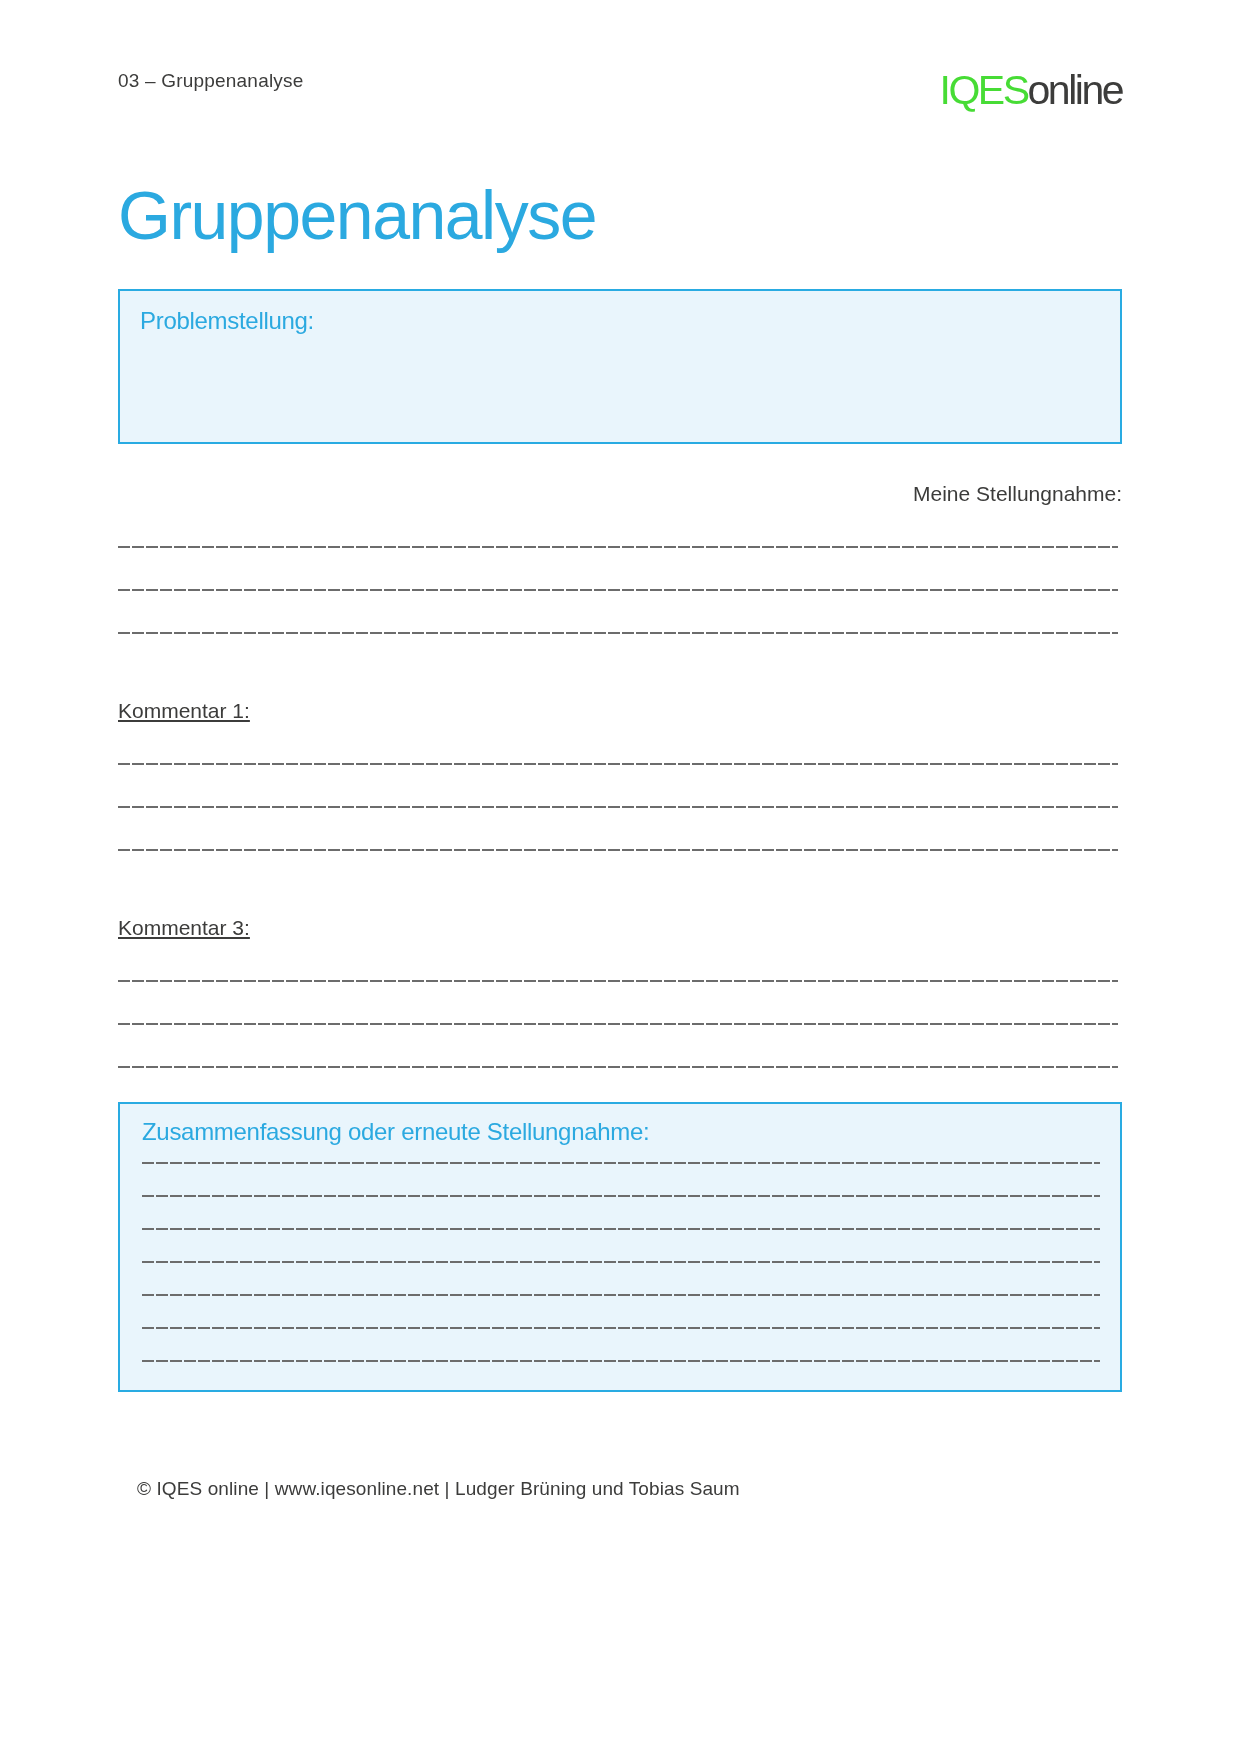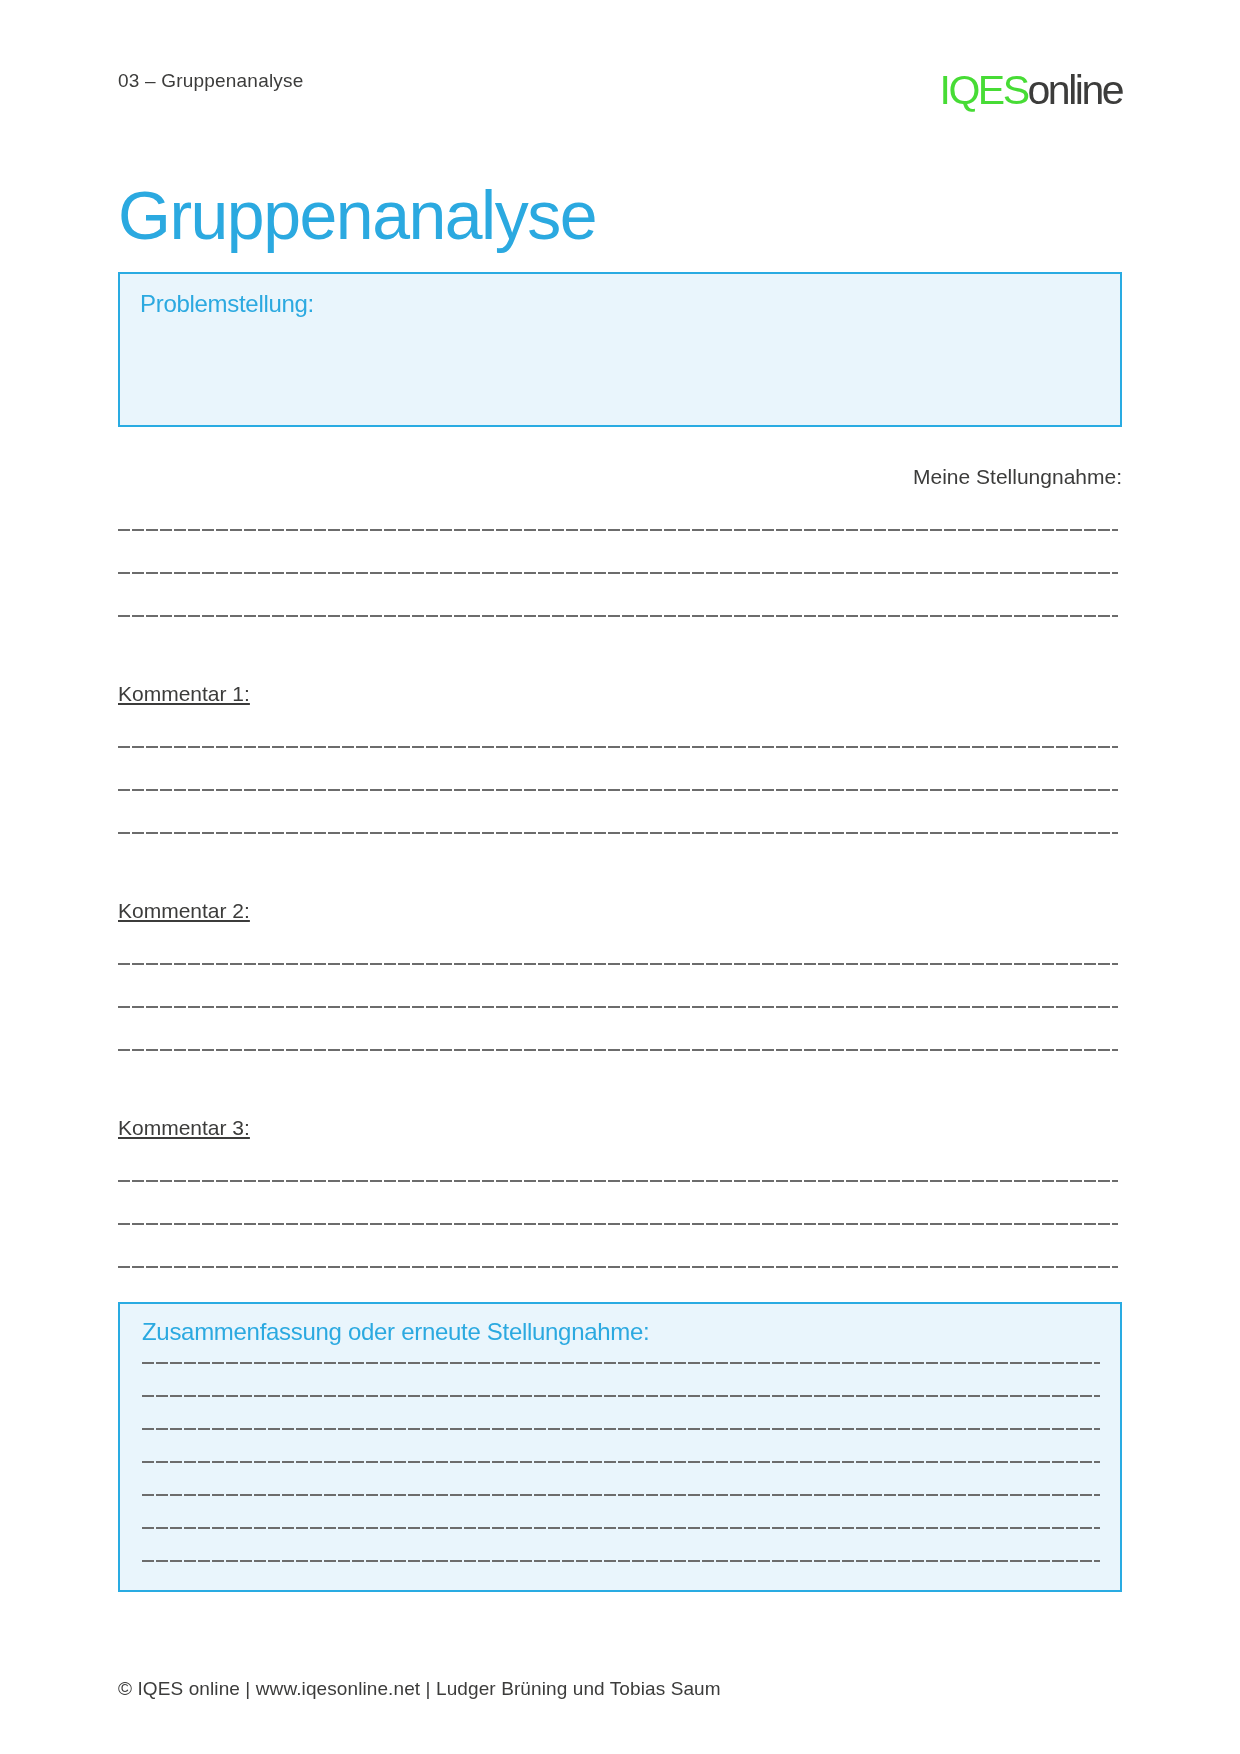--- a/index.html
+++ b/index.html
@@ -39,21 +39,21 @@
     letter-spacing:-1.5px;
     color:var(--blue);
   }
 
   
   .blue-box {
     border:2px solid var(--box-border);
     background:var(--box-fill);
     width:1004px;
   }
-  .problem-box { margin-top:23px; height:155px; padding:16px 20px; }
+  .problem-box { margin-top:40px; height:155px; padding:16px 20px; }
   .box-label { font-size:24px; line-height:28px; color:var(--blue); letter-spacing:-0.3px; }
 
   
   .section-label { font-size:21px; line-height:26px; color:var(--dark); }
   .section.first .section-label { margin-top:37px;text-align:right; }
   .section.next  .section-label { margin-top:64px;text-decoration:underline; }
   .writing-line {
     height:2px; width:1000px; margin-top:39px;
     background-image:repeating-linear-gradient(
       to right,
@@ -61,21 +61,21 @@
       rgba(255,255,255,0) 12px, rgba(255,255,255,0) 14px);
   }
   .writing-line + .writing-line { margin-top:41px; }
 
   
   .summary-box { margin-top:34px; height:290px; padding:14px 22px 0 22px; }
   .summary-box .writing-line { width:958px; margin-top:31px; }
   .summary-box .writing-line.lead { margin-top:16px; }
 
   
-  .footer { margin-top:86px; font-size:19px; color:var(--dark); letter-spacing:0.1px; }
+  .footer { margin-top:86px; font-size:19px; color:var(--dark); letter-spacing:0.1px;margin-left:19px; }
 </style>
 </head>
 <body>
 
 <div class="page">
   <div class="content">
 
     <div class="header-row">
       <div class="doc-number">03 – Gruppenanalyse</div>
       <div class="logo">
@@ -96,26 +96,20 @@
       <div class="writing-line"></div>
     </div>
 
     <div class="section next">
       <div class="section-label">Kommentar 1:</div>
       <div class="writing-line"></div>
       <div class="writing-line"></div>
       <div class="writing-line"></div>
     </div>
 
-    <div class="section next">
-      <div class="section-label">Kommentar 2:</div>
-      <div class="writing-line"></div>
-      <div class="writing-line"></div>
-      <div class="writing-line"></div>
-    </div>
 
     <div class="section next">
       <div class="section-label">Kommentar 3:</div>
       <div class="writing-line"></div>
       <div class="writing-line"></div>
       <div class="writing-line"></div>
     </div>
 
     <div class="blue-box summary-box">
       <div class="box-label">Zusammenfassung oder erneute Stellungnahme:</div>

